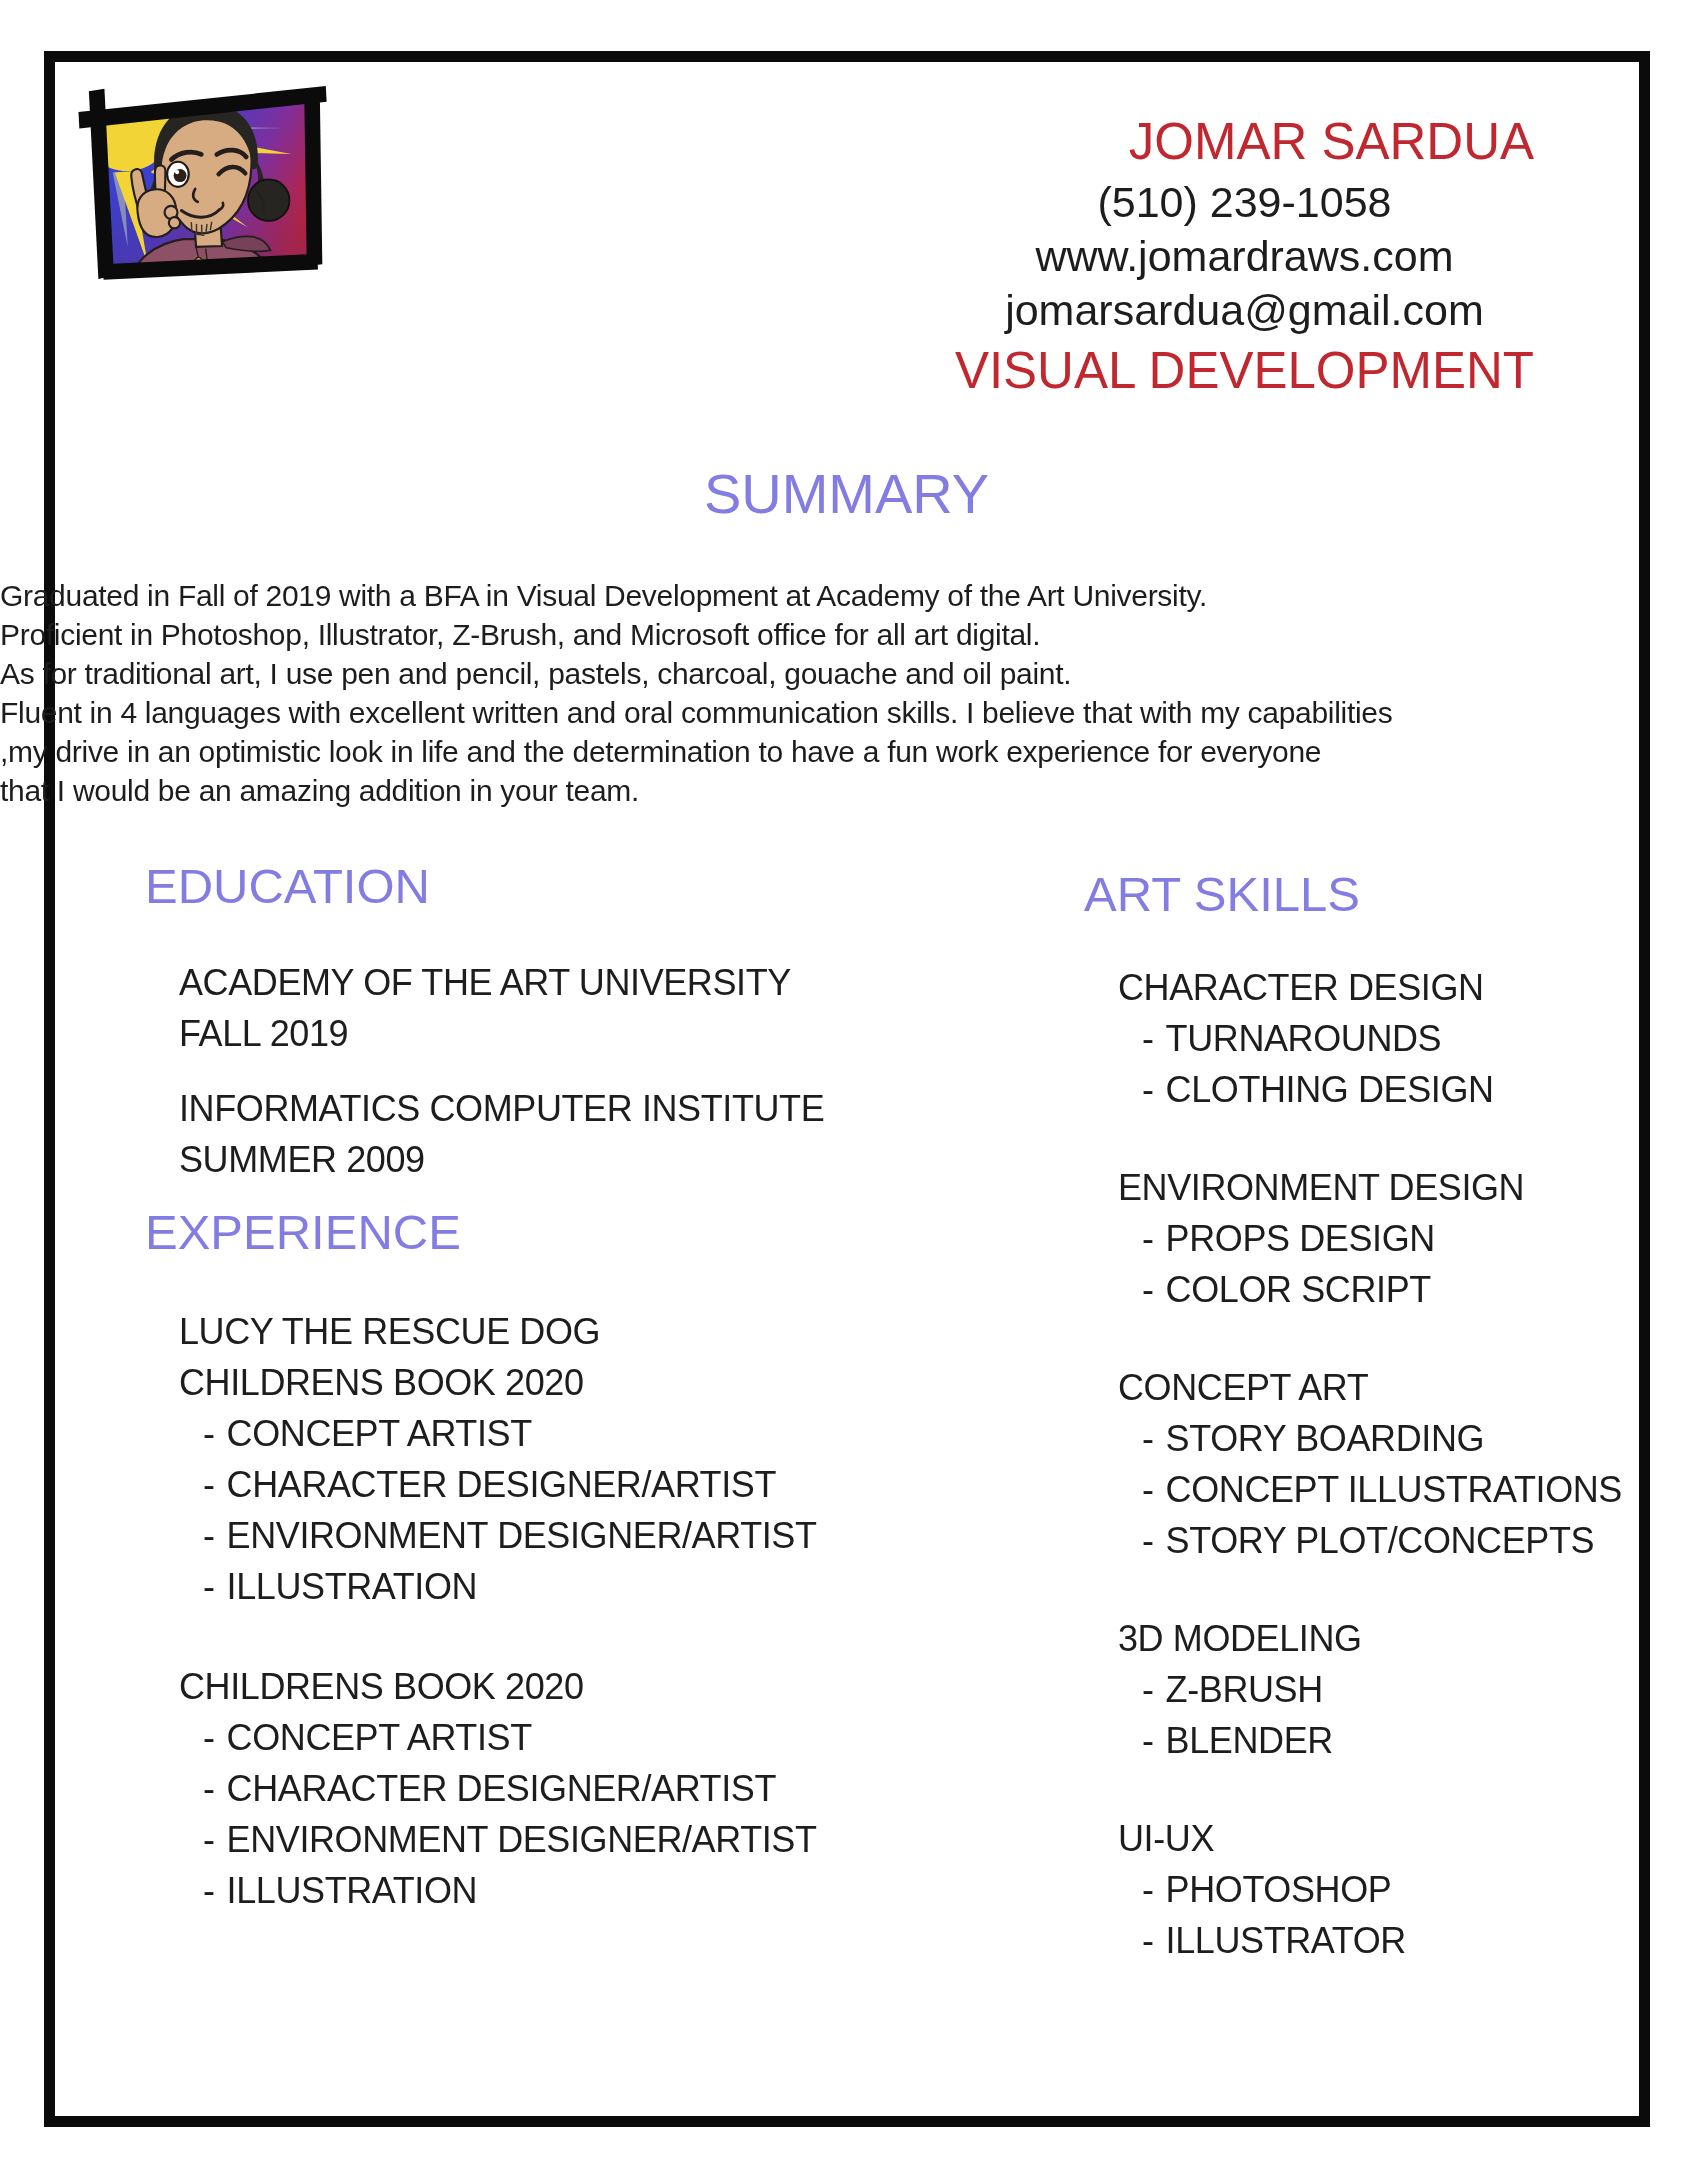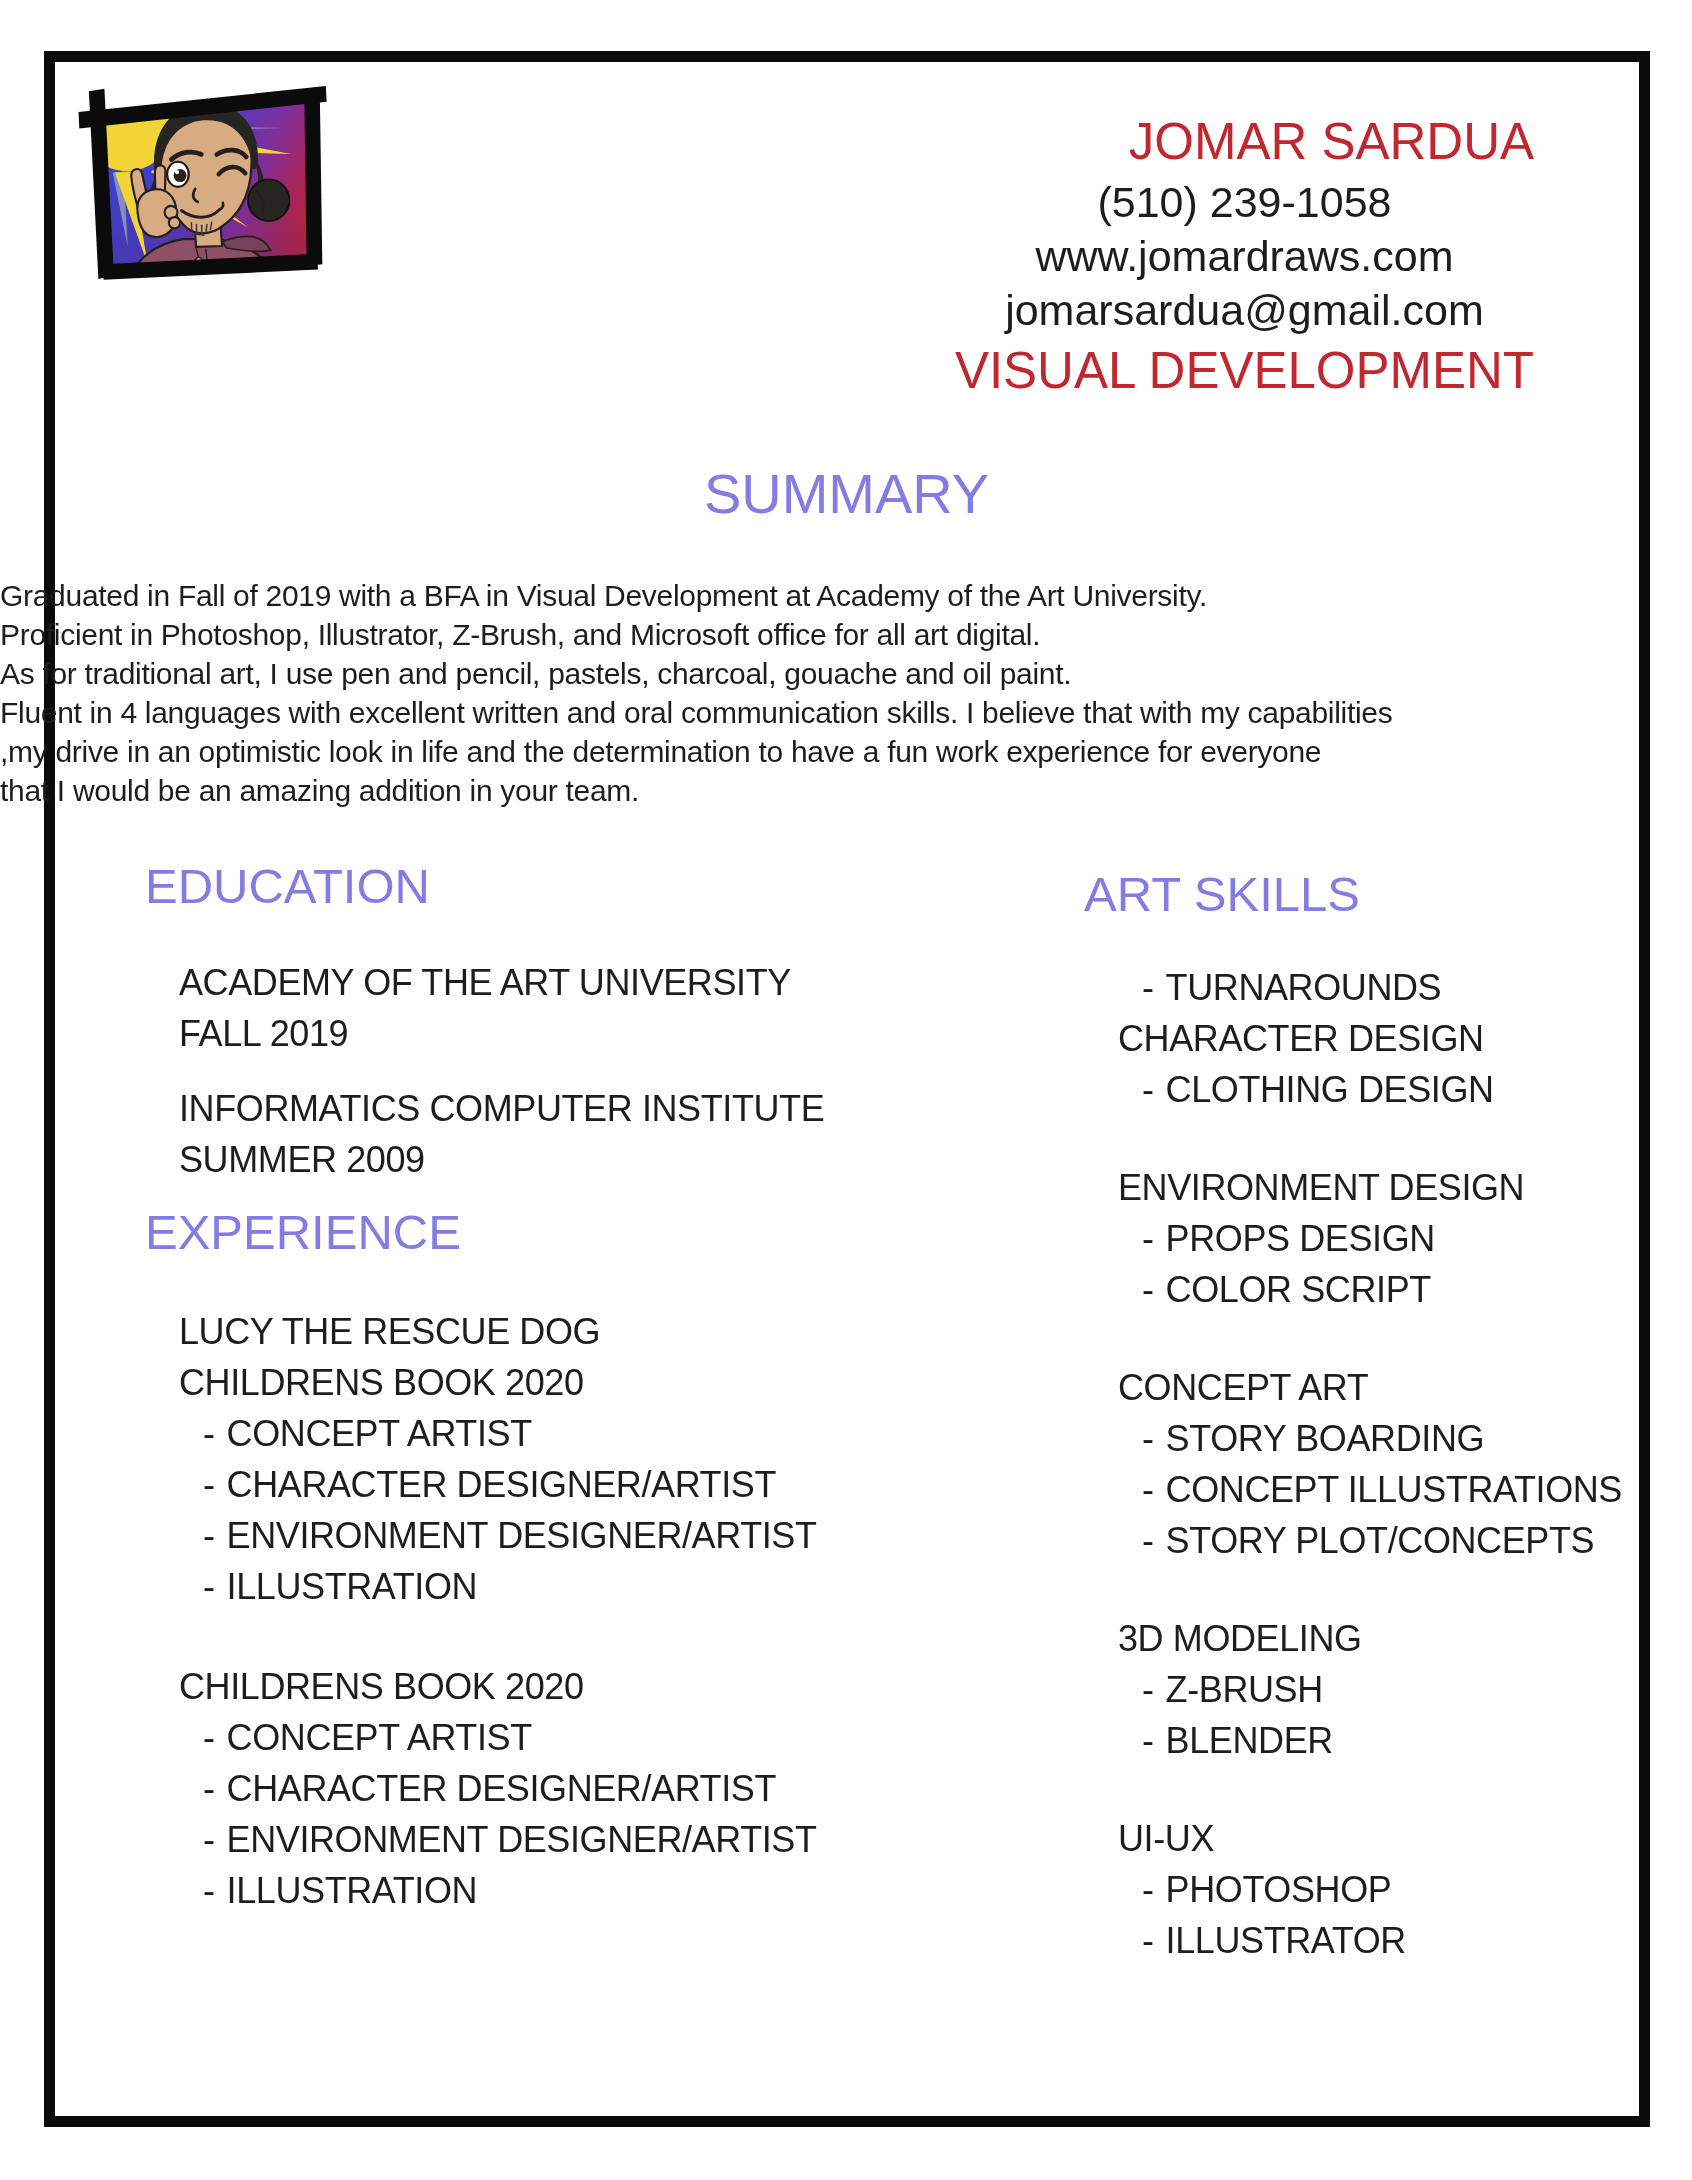--- a/index.html
+++ b/index.html
@@ -246,22 +246,22 @@
         <div class="body-line indent2"><span class="dash">-</span><span>ILLUSTRATION</span></div>
       </div>
     </div>
   </div>
 
   <div class="col-right">
     <div class="sec-heading">ART SKILLS</div>
 
     <div class="skills-block">
       <div class="skill-group">
+        <div class="body-line indent1">CHARACTER DESIGN</div>
         <div class="body-line indent2"><span class="dash">-</span><span>TURNAROUNDS</span></div>
-        <div class="body-line indent1">CHARACTER DESIGN</div>
         <div class="body-line indent2"><span class="dash">-</span><span>CLOTHING DESIGN</span></div>
       </div>
 
       <div class="skill-group">
         <div class="body-line indent1">ENVIRONMENT DESIGN</div>
         <div class="body-line indent2"><span class="dash">-</span><span>PROPS DESIGN</span></div>
         <div class="body-line indent2"><span class="dash">-</span><span>COLOR SCRIPT</span></div>
       </div>
 
       <div class="skill-group">

